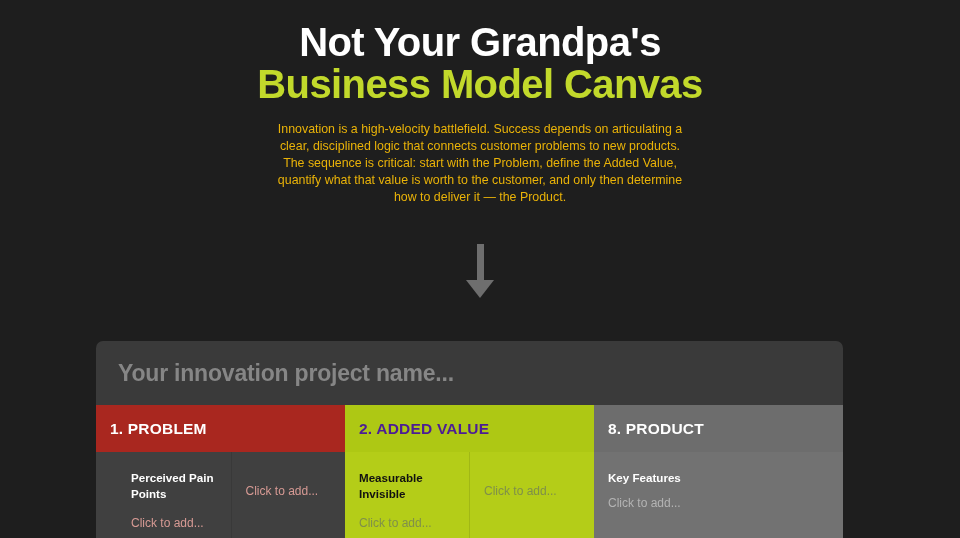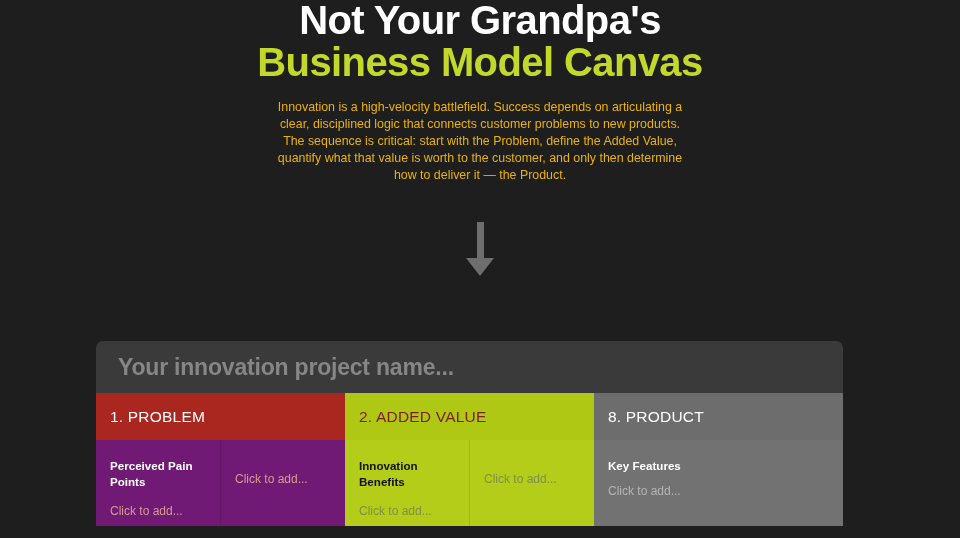--- a/index.html
+++ b/index.html
@@ -20,20 +20,21 @@
 
   .page {
     width: 960px;
     height: 538px;
     position: relative;
     overflow: hidden;
   }
 
   
   .hero {
+    padding-top: 22px;
     text-align: center;
   }
 
   .hero-title {
     font-size: 40px;
     line-height: 1.04;
     font-weight: bold;
     letter-spacing: -0.6px;
   }
   .hero-title .line-1 { color: #ffffff; display: block; }
@@ -80,21 +81,21 @@
     position: absolute;
     left: 96px;
     top: 341px;
     width: 747px;
     border-radius: 7px 7px 0 0;
     overflow: hidden;
   }
 
   .canvas-header {
     background: #3a3a3a;
-    height: 52px;
+    height: 64px;
     display: flex;
     align-items: center;
     padding: 0 22px;
   }
   .canvas-header-title {
     font-size: 23px;
     font-weight: bold;
     color: #868686;
     letter-spacing: -0.2px;
   }
@@ -109,21 +110,21 @@
     display: flex;
     flex-direction: column;
   }
 
   .col-head {
     height: 47px;
     display: flex;
     align-items: center;
     padding: 14px 14px;
     font-size: 15.5px;
-    font-weight: normal;
+    font-weight: bold;
     letter-spacing: 0.2px;
   }
 
   .col-body {
     flex: 1;
     display: flex;
     min-height: 86px;
   }
 
   .subcol {
@@ -138,25 +139,25 @@
     line-height: 16px;
     max-width: 92px;
   }
   .subcol-placeholder {
     margin-top: 14px;
     font-size: 12px;
   }
 
   
   .col-problem .col-head { background: #a9271f; color: #ffffff; }
-  .col-problem .col-body { background: #701a75; }
+  .col-problem .col-body { background: #404040; padding-left: 21px; }
   .col-problem .subcol-title { color: #ffffff; }
   .col-problem .subcol-placeholder { color: #d79a94; }
 
-  .col-value .col-head { background: #aec814; color: #7f1d1d; }
+  .col-value .col-head { background: #aec814; color: #4c1d95; }
   .col-value .col-body { background: #b4cd18; }
   .col-value .subcol-title { color: #111111; }
   .col-value .subcol-placeholder { color: #7f8f4a; }
 
   .col-product .col-head { background: #6d6d6d; color: #ffffff; }
   .col-product .col-body { background: #727272; }
   .col-product .subcol-title { color: #ffffff; max-width: none; }
   .col-product .subcol-placeholder { color: #b4b4b4; }
   .col-product .subcol-placeholder { margin-top: 10px; }
 </style>
@@ -196,21 +197,21 @@
           <div class="subcol">
             <div class="subcol-placeholder">Click to add...</div>
           </div>
         </div>
       </div>
 
       <div class="column col-value">
         <div class="col-head">2. ADDED VALUE</div>
         <div class="col-body">
           <div class="subcol">
-            <div class="subcol-title">Innovation Benefits</div>
+            <div class="subcol-title">Measurable Invisible</div>
             <div class="subcol-placeholder">Click to add...</div>
           </div>
           <div class="subcol">
             <div class="subcol-placeholder">Click to add...</div>
           </div>
         </div>
       </div>
 
       <div class="column col-product">
         <div class="col-head">8. PRODUCT</div>

